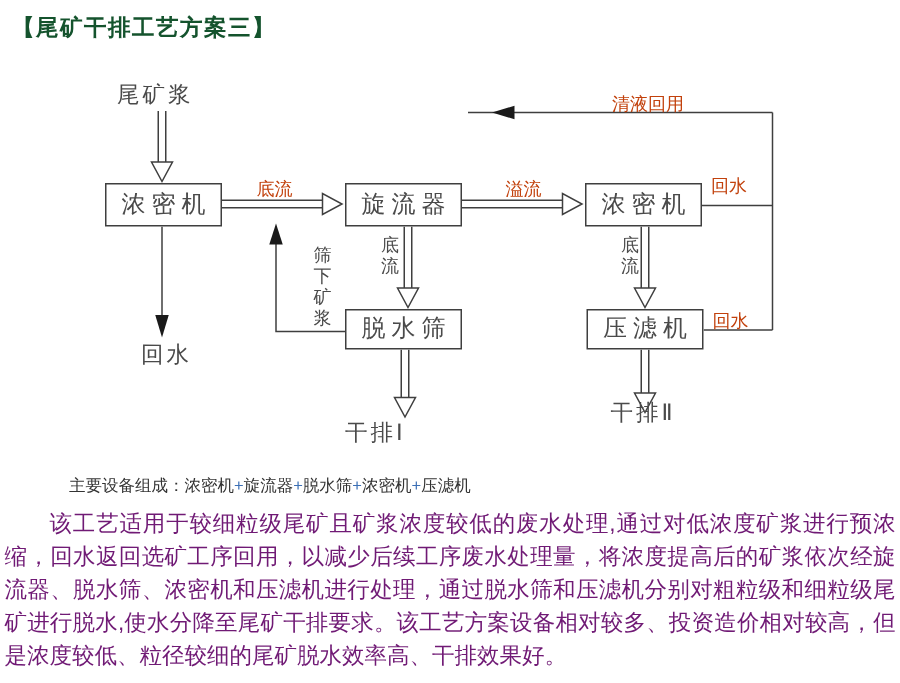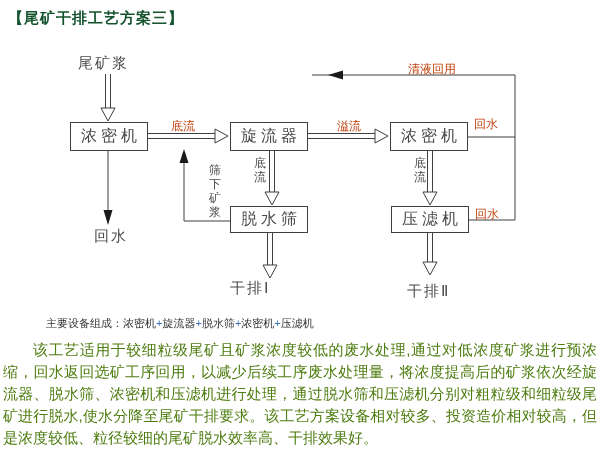--- a/index.html
+++ b/index.html
@@ -11,21 +11,21 @@
   .node-box{position:absolute;box-sizing:border-box;border:1px solid #3f3f3f;background:#fff;
             display:flex;align-items:center;justify-content:center;
             font-size:16px;letter-spacing:4px;padding-left:4px;color:#4a4a4a;}
   .bigtext{position:absolute;font-size:15px;color:#4a4a4a;letter-spacing:2px;white-space:nowrap;}
   .slabel{position:absolute;font-size:12px;color:#c2410c;white-space:nowrap;}
   .vlabel{position:absolute;width:14px;font-size:12px;line-height:14px;color:#4a4a4a;
           text-align:center;word-break:break-all;}
   .equipment{position:absolute;left:46px;top:316px;font-size:11px;color:#333;}
   .equipment .plus{color:#3b6fb5;}
   .paragraph{position:absolute;left:3px;top:339px;width:594px;font-size:15px;line-height:22px;
-             color:#4d7c0f;text-indent:2em;text-align:justify;}
+             color:#701a75;text-indent:2em;text-align:justify;}
 </style>
 </head>
 <body>
 
 <div class="title">【尾矿干排工艺方案三】</div>
 
 <div class="diagram">
 
   <svg width="600" height="262" viewBox="0 0 600 262">
     <g stroke="#3f3f3f" stroke-width="1" fill="none">
@@ -112,20 +112,20 @@
   <div class="slabel" style="left:474px;top:66px;">回水</div>
   <div class="slabel" style="left:408px;top:11px;">清液回用</div>
   <div class="slabel" style="left:475px;top:156px;">回水</div>
 
   <div class="vlabel" style="left:253px;top:106px;">底流</div>
   <div class="vlabel" style="left:413px;top:106px;">底流</div>
   <div class="vlabel" style="left:187px;top:113px;margin-left:21px;">筛下矿浆</div>
 
   <div class="bigtext" style="left:94px;top:177px;">回水</div>
   <div class="bigtext" style="left:230px;top:229px;">干排Ⅰ</div>
-  <div class="bigtext" style="left:407px;top:232px;">干排Ⅱ</div>
+  <div class="bigtext" style="left:407px;top:216px;">干排Ⅱ</div>
 </div>
 
 <div class="equipment">
   <span>主要设备组成：</span><span>浓密机</span><span class="plus">+</span><span>旋流器</span><span class="plus">+</span><span>脱水筛</span><span class="plus">+</span><span>浓密机</span><span class="plus">+</span><span>压滤机</span>
 </div>
 
 <div class="paragraph">该工艺适用于较细粒级尾矿且矿浆浓度较低的废水处理,通过对低浓度矿浆进行预浓缩，回水返回选矿工序回用，以减少后续工序废水处理量，将浓度提高后的矿浆依次经旋流器、脱水筛、浓密机和压滤机进行处理，通过脱水筛和压滤机分别对粗粒级和细粒级尾矿进行脱水,使水分降至尾矿干排要求。该工艺方案设备相对较多、投资造价相对较高，但是浓度较低、粒径较细的尾矿脱水效率高、干排效果好。</div>
 
 </body></html>

